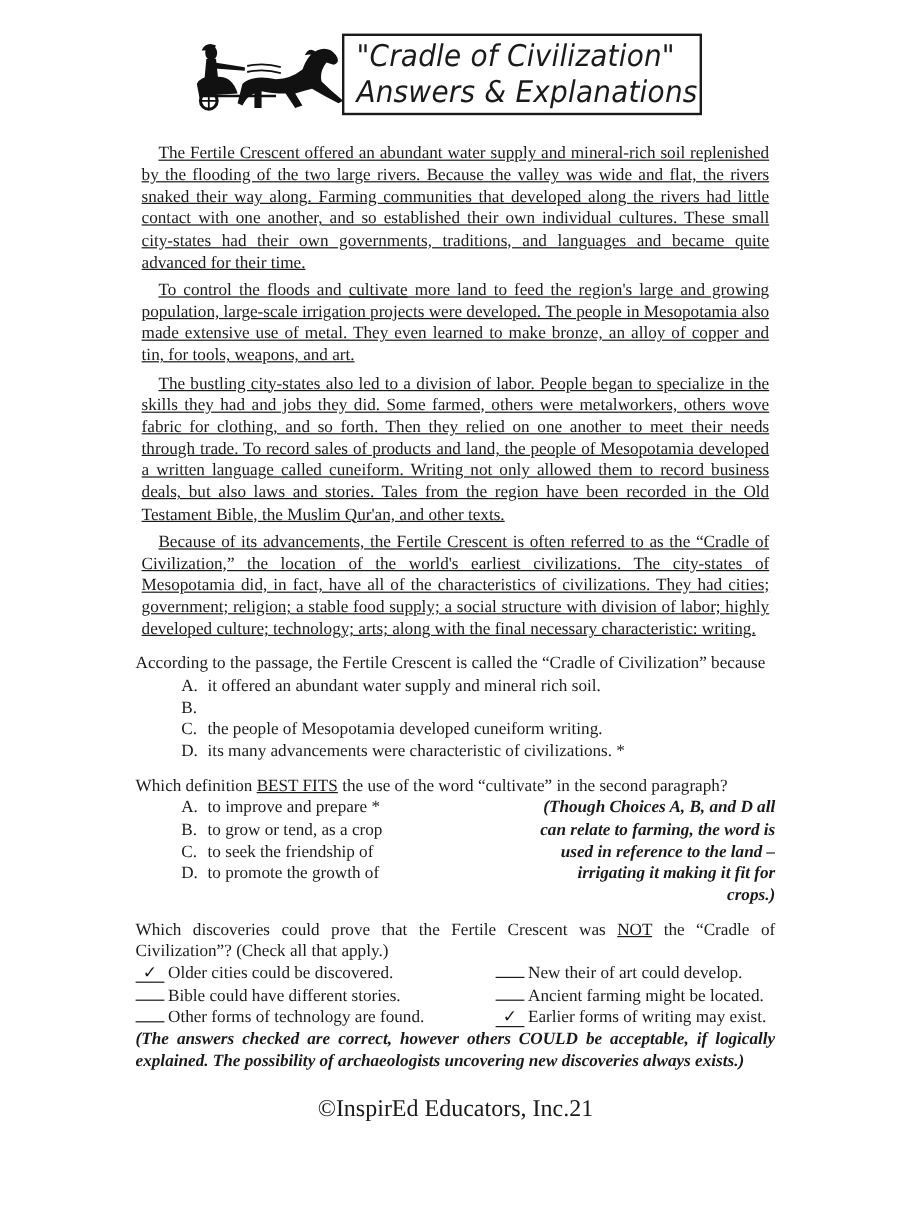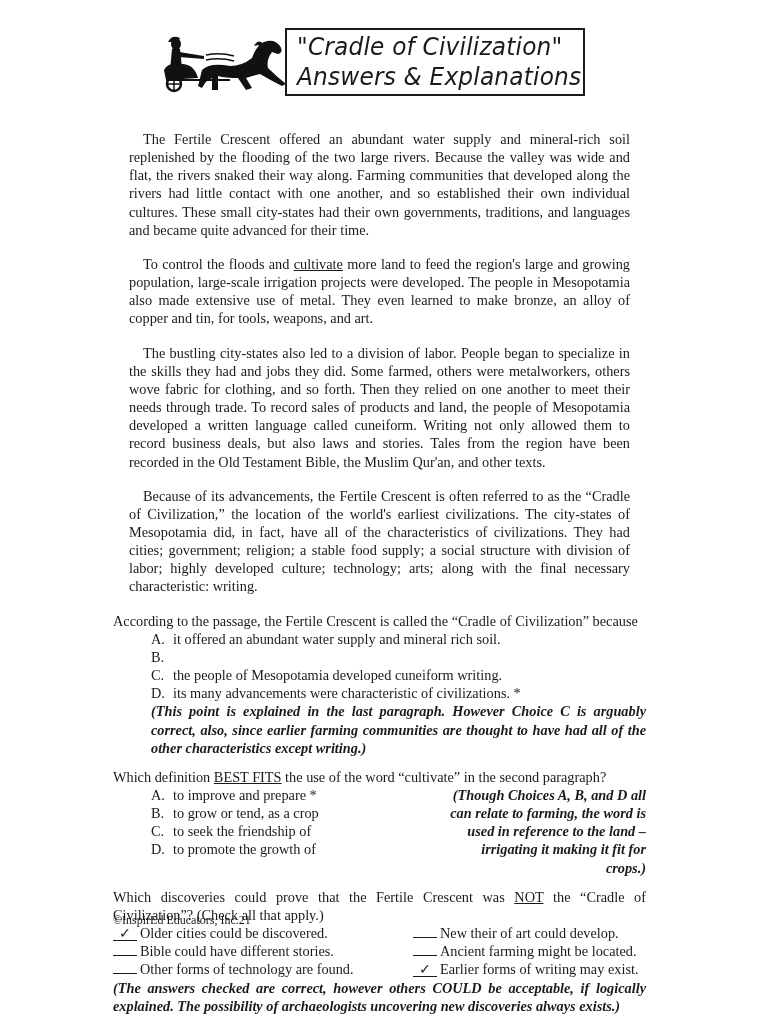--- a/index.html
+++ b/index.html
@@ -2,35 +2,35 @@
 <html><head>
 <meta charset="utf-8">
 <style>
   html, body { margin: 0; padding: 0; background: #ffffff; }
   body { width: 768px; height: 1020px; position: relative; overflow: hidden; color: #1a1a1a; font-family: "Liberation Serif", "DejaVu Serif", serif; }
   .header { position: absolute; left: 160px; top: 28px; width: 432px; height: 72px; }
   .chariot { position: absolute; left: 0; top: 4px; width: 130px; height: 62px; }
   .title-box { position: absolute; left: 125px; top: 0; width: 300px; height: 68px; border: 2px solid #1a1a1a; box-sizing: border-box; font-family: "DejaVu Sans", sans-serif; font-style: italic; font-weight: normal; font-size: 25px; line-height: 30px; padding: 2px 0 0 10px; letter-spacing: 0.2px; }
   .title-box div { white-space: nowrap; transform: scaleX(0.93); transform-origin: left; }
   .content { position: absolute; left: 113px; top: 114px; width: 533px; font-size: 14.3px; line-height: 18.15px; }
-  p.para { margin: 16px; text-indent: 14px; text-align: justify; }
+  p.para { margin: 5px; text-indent: 14px; text-align: justify; text-decoration: underline; }
   .q { margin-top: 11px; text-align: justify; }
   .opts { margin-left: 38px; }
   .opt { display: flex; }
   .opt .letter { width: 22px; flex: none; }
   .expl { margin-left: 38px; font-weight: bold; font-style: italic; font-family: "Liberation Serif", serif; text-align: justify; }
   .q2wrap { display: flex; margin-left: 38px; }
   .q2opts { width: 300px; }
   .q2expl { width: 210px; font-weight: bold; font-style: italic; text-align: right; }
   .checks { display: grid; grid-template-columns: 300px 233px; }
   .chk { white-space: nowrap; }
   .blank { display: inline-block; width: 24px; border-bottom: 1px solid #1a1a1a; text-align: center; line-height: 13px; margin-right: 3px; }
   .u { text-decoration: underline; }
   .bi { font-weight: bold; font-style: italic; text-align: justify; }
-  .footer { position: absolute; left: 113px; top: 913px; width: 533px; display: flex; justify-content: flex-start; font-size: 12px; }
+  .footer { position: absolute; left: 113px; top: 913px; width: 533px; display: flex; justify-content: center; font-size: 20px; }
 </style>
 </head>
 <body>
 
 <div class="header">
   <svg class="chariot" viewBox="0 0 130 62">
 
     <ellipse cx="16" cy="12" rx="5" ry="6" fill="#111"></ellipse>
     <path d="M8 10 Q12 2 20 6 L18 10 Z" fill="#111"></path>
     <path d="M12 17 L20 17 L22 36 L10 38 Z" fill="#111"></path>
@@ -73,21 +73,20 @@
         </div>
       <div class="opt">
           <span class="letter">C.</span>
           <span>the people of Mesopotamia developed cuneiform writing.</span>
         </div>
       <div class="opt">
           <span class="letter">D.</span>
           <span>its many advancements were characteristic of civilizations. *</span>
         </div>
     </div>
-    <div class="expl">(This point is explained in the last paragraph. However Choice C is arguably correct, also, since earlier farming communities are thought to have had all of the other characteristics except writing.)</div>
   </div>
 
   <div class="q">
     <div><span>Which definition </span><span class="u">BEST FITS</span><span> the use of the word “cultivate” in the second paragraph?</span></div>
     <div class="q2wrap">
       <div class="q2opts">
         <div class="opt">
             <span class="letter">A.</span>
             <span>to improve and prepare *</span>
           </div>

